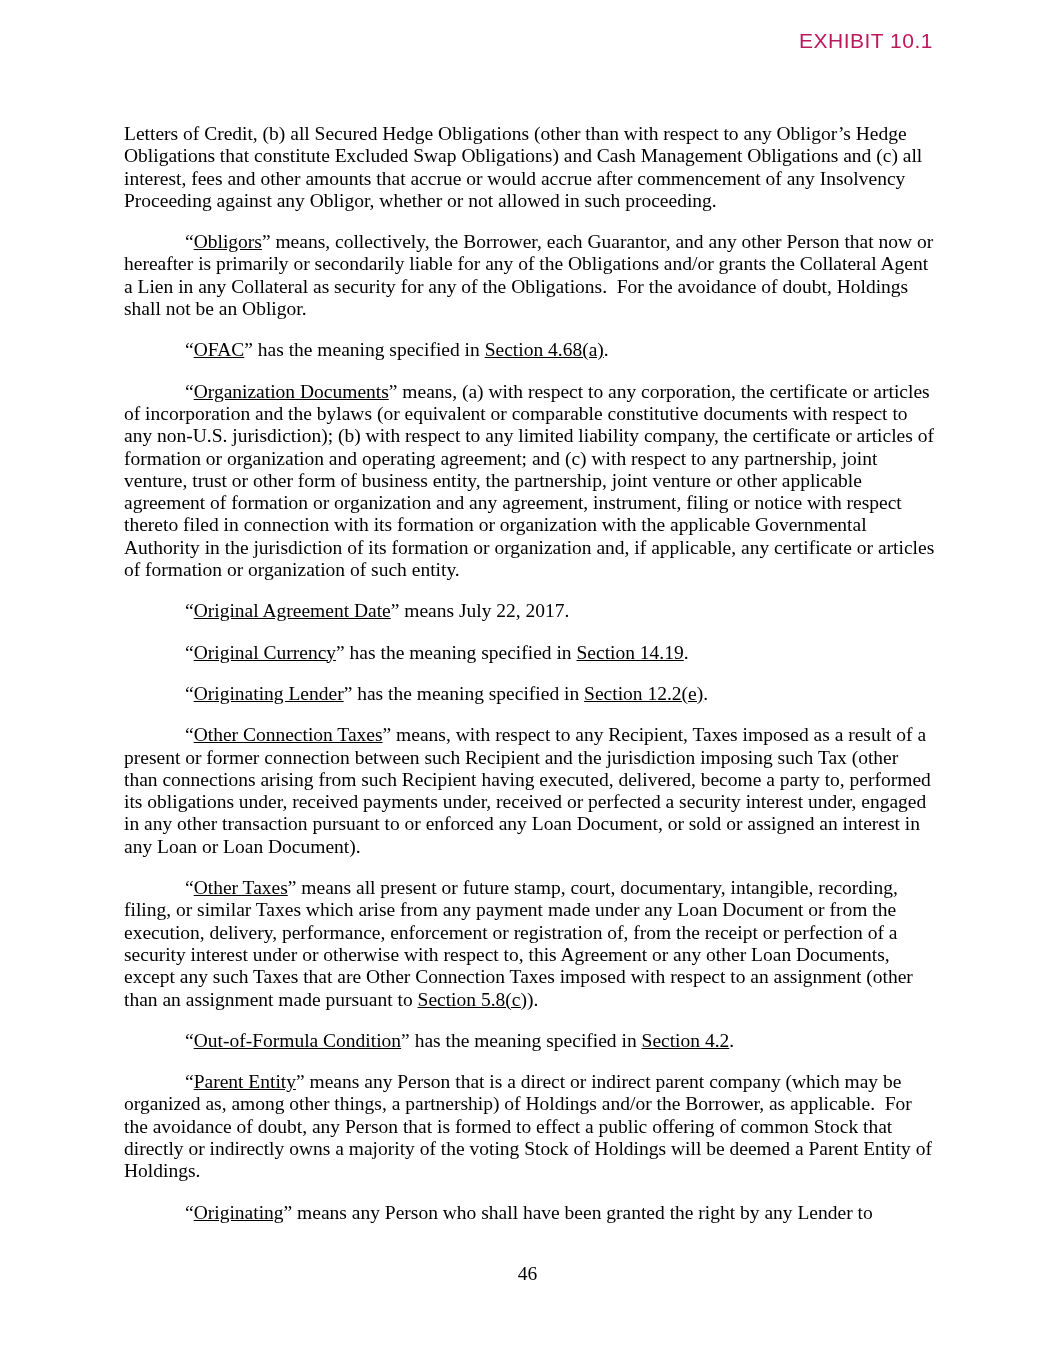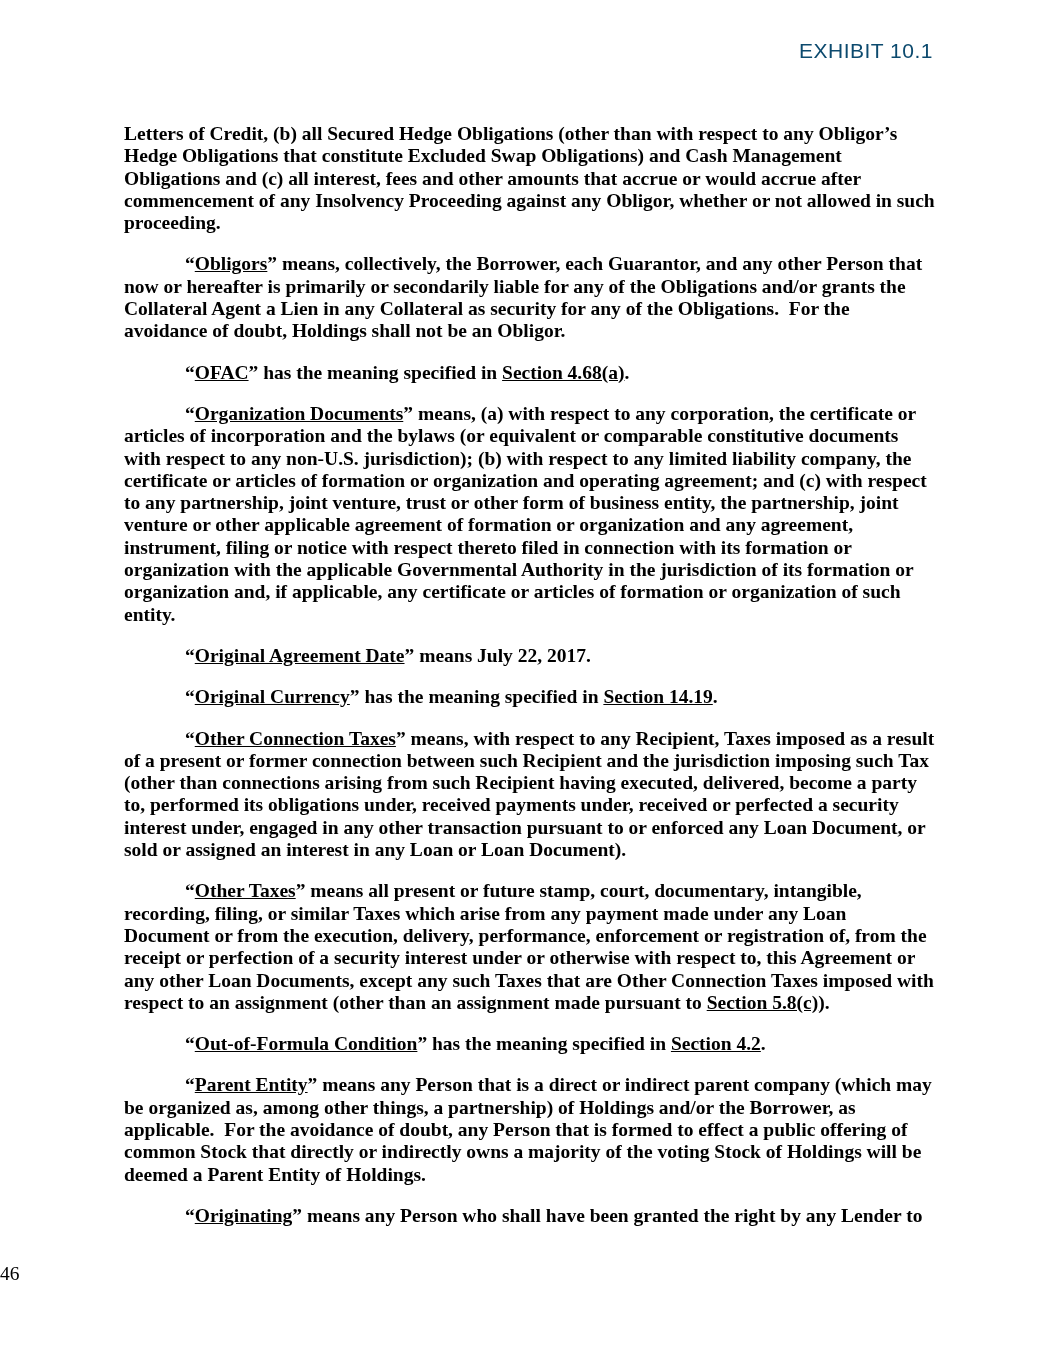--- a/index.html
+++ b/index.html
@@ -12,68 +12,69 @@
     width: 1055px;
     height: 1365px;
     background: #ffffff;
     color: #000000;
     font-family: "Liberation Serif", "DejaVu Serif", serif;
     font-size: 19.5px;
     overflow: hidden;
   }
   .exhibit-header {
     position: absolute;
-    top: 39px;
+    top: 29px;
     right: 122px;
     font-family: "Liberation Sans", "DejaVu Sans", sans-serif;
     font-size: 21px;
     letter-spacing: 0.5px;
-    color: #0c4a6e;
+    color: #be185d;
   }
   .content {
     position: absolute;
     left: 124px;
     top: 123px;
     width: 811px;
   }
   .content p {
     margin: 0 0 19px 0;
     line-height: 22.3px;
     text-indent: 61px;
     white-space: pre-wrap;
     text-align: left;
-    font-weight: bold;
   }
   .content p.no-indent {
     text-indent: 0;
   }
   .u {
     text-decoration: underline;
   }
   .page-number {
     position: absolute;
     top: 1263px;
     left: 0;
     width: 100%;
+    text-align: center;
     line-height: 22.3px;
   }
 </style>
 </head>
 <body>
 
 <div class="page">
   <div class="exhibit-header">EXHIBIT 10.1</div>
 
   <div class="content">
       <p class="para no-indent"><span>Letters of Credit, (b) all Secured Hedge Obligations (other than with respect to any Obligor’s Hedge Obligations that constitute Excluded Swap Obligations) and Cash Management Obligations and (c) all interest, fees and other amounts that accrue or would accrue after commencement of any Insolvency Proceeding against any Obligor, whether or not allowed in such proceeding.</span></p>
       <p class="para"><span>“</span><span class="u">Obligors</span><span>” means, collectively, the Borrower, each Guarantor, and any other Person that now or hereafter is primarily or secondarily liable for any of the Obligations and/or grants the Collateral Agent a Lien in any Collateral as security for any of the Obligations.  For the avoidance of doubt, Holdings shall not be an Obligor.</span></p>
       <p class="para"><span>“</span><span class="u">OFAC</span><span>” has the meaning specified in </span><span class="u">Section 4.68(a)</span><span>.</span></p>
       <p class="para"><span>“</span><span class="u">Organization Documents</span><span>” means, (a) with respect to any corporation, the certificate or articles of incorporation and the bylaws (or equivalent or comparable constitutive documents with respect to any non-U.S. jurisdiction); (b) with respect to any limited liability company, the certificate or articles of formation or organization and operating agreement; and (c) with respect to any partnership, joint venture, trust or other form of business entity, the partnership, joint venture or other applicable agreement of formation or organization and any agreement, instrument, filing or notice with respect thereto filed in connection with its formation or organization with the applicable Governmental Authority in the jurisdiction of its formation or organization and, if applicable, any certificate or articles of formation or organization of such entity.</span></p>
       <p class="para"><span>“</span><span class="u">Original Agreement Date</span><span>” means July 22, 2017.</span></p>
       <p class="para"><span>“</span><span class="u">Original Currency</span><span>” has the meaning specified in </span><span class="u">Section 14.19</span><span>.</span></p>
+      <p class="para"><span>“</span><span class="u">Originating Lender</span><span>” has the meaning specified in </span><span class="u">Section 12.2(e)</span><span>.</span></p>
       <p class="para"><span>“</span><span class="u">Other Connection Taxes</span><span>” means, with respect to any Recipient, Taxes imposed as a result of a present or former connection between such Recipient and the jurisdiction imposing such Tax (other than connections arising from such Recipient having executed, delivered, become a party to, performed its obligations under, received payments under, received or perfected a security interest under, engaged in any other transaction pursuant to or enforced any Loan Document, or sold or assigned an interest in any Loan or Loan Document).</span></p>
       <p class="para"><span>“</span><span class="u">Other Taxes</span><span>” means all present or future stamp, court, documentary, intangible, recording, filing, or similar Taxes which arise from any payment made under any Loan Document or from the execution, delivery, performance, enforcement or registration of, from the receipt or perfection of a security interest under or otherwise with respect to, this Agreement or any other Loan Documents, except any such Taxes that are Other Connection Taxes imposed with respect to an assignment (other than an assignment made pursuant to </span><span class="u">Section 5.8(c)</span><span>).</span></p>
       <p class="para"><span>“</span><span class="u">Out-of-Formula Condition</span><span>” has the meaning specified in </span><span class="u">Section 4.2</span><span>.</span></p>
       <p class="para"><span>“</span><span class="u">Parent Entity</span><span>” means any Person that is a direct or indirect parent company (which may be organized as, among other things, a partnership) of Holdings and/or the Borrower, as applicable.  For the avoidance of doubt, any Person that is formed to effect a public offering of common Stock that directly or indirectly owns a majority of the voting Stock of Holdings will be deemed a Parent Entity of Holdings.</span></p>
       <p class="para"><span>“</span><span class="u">Originating</span><span>” means any Person who shall have been granted the right by any Lender to</span></p>
     </div>
 
   <div class="page-number">46</div>
 </div>
 

